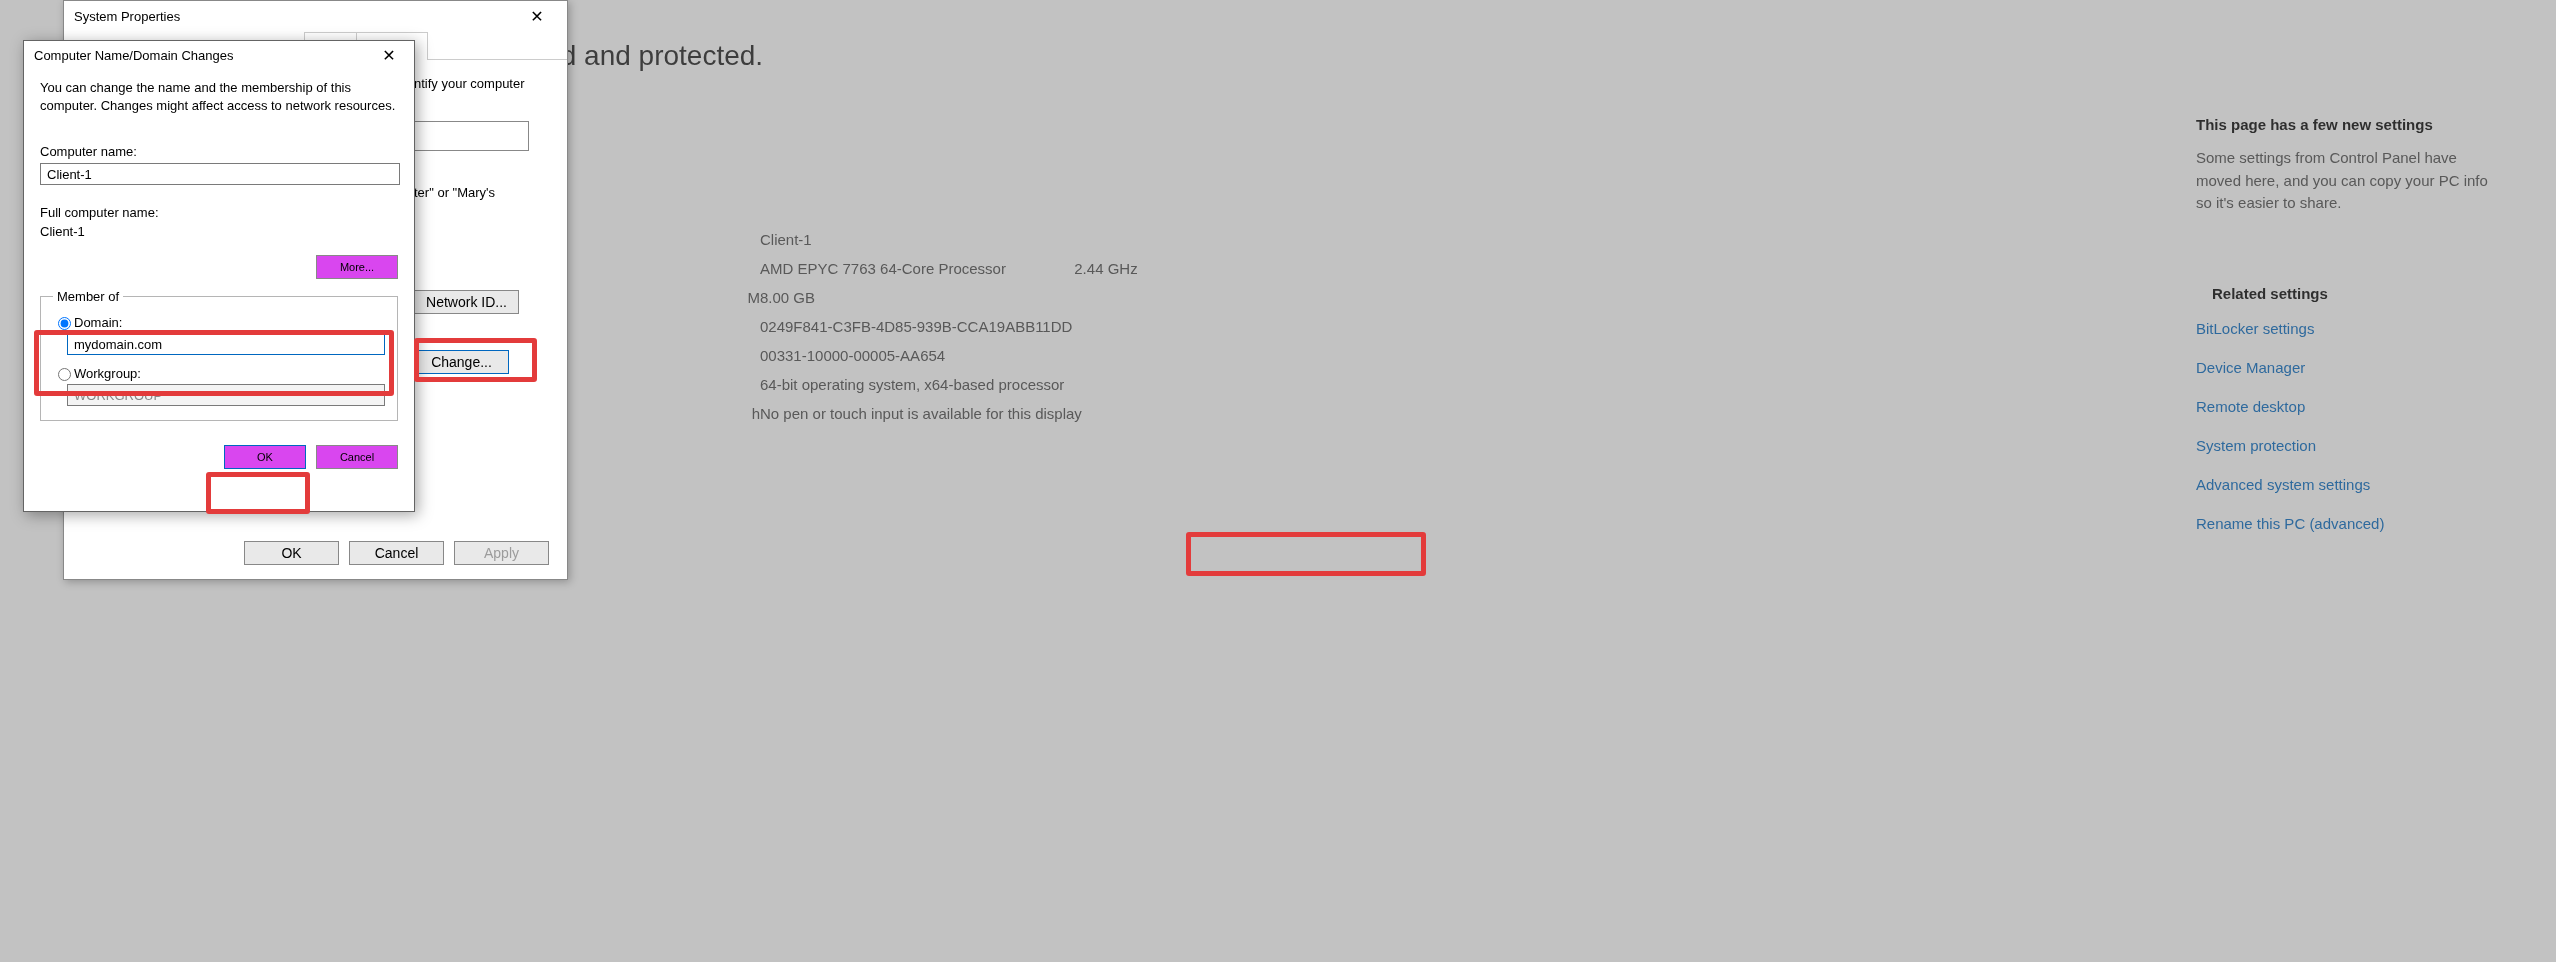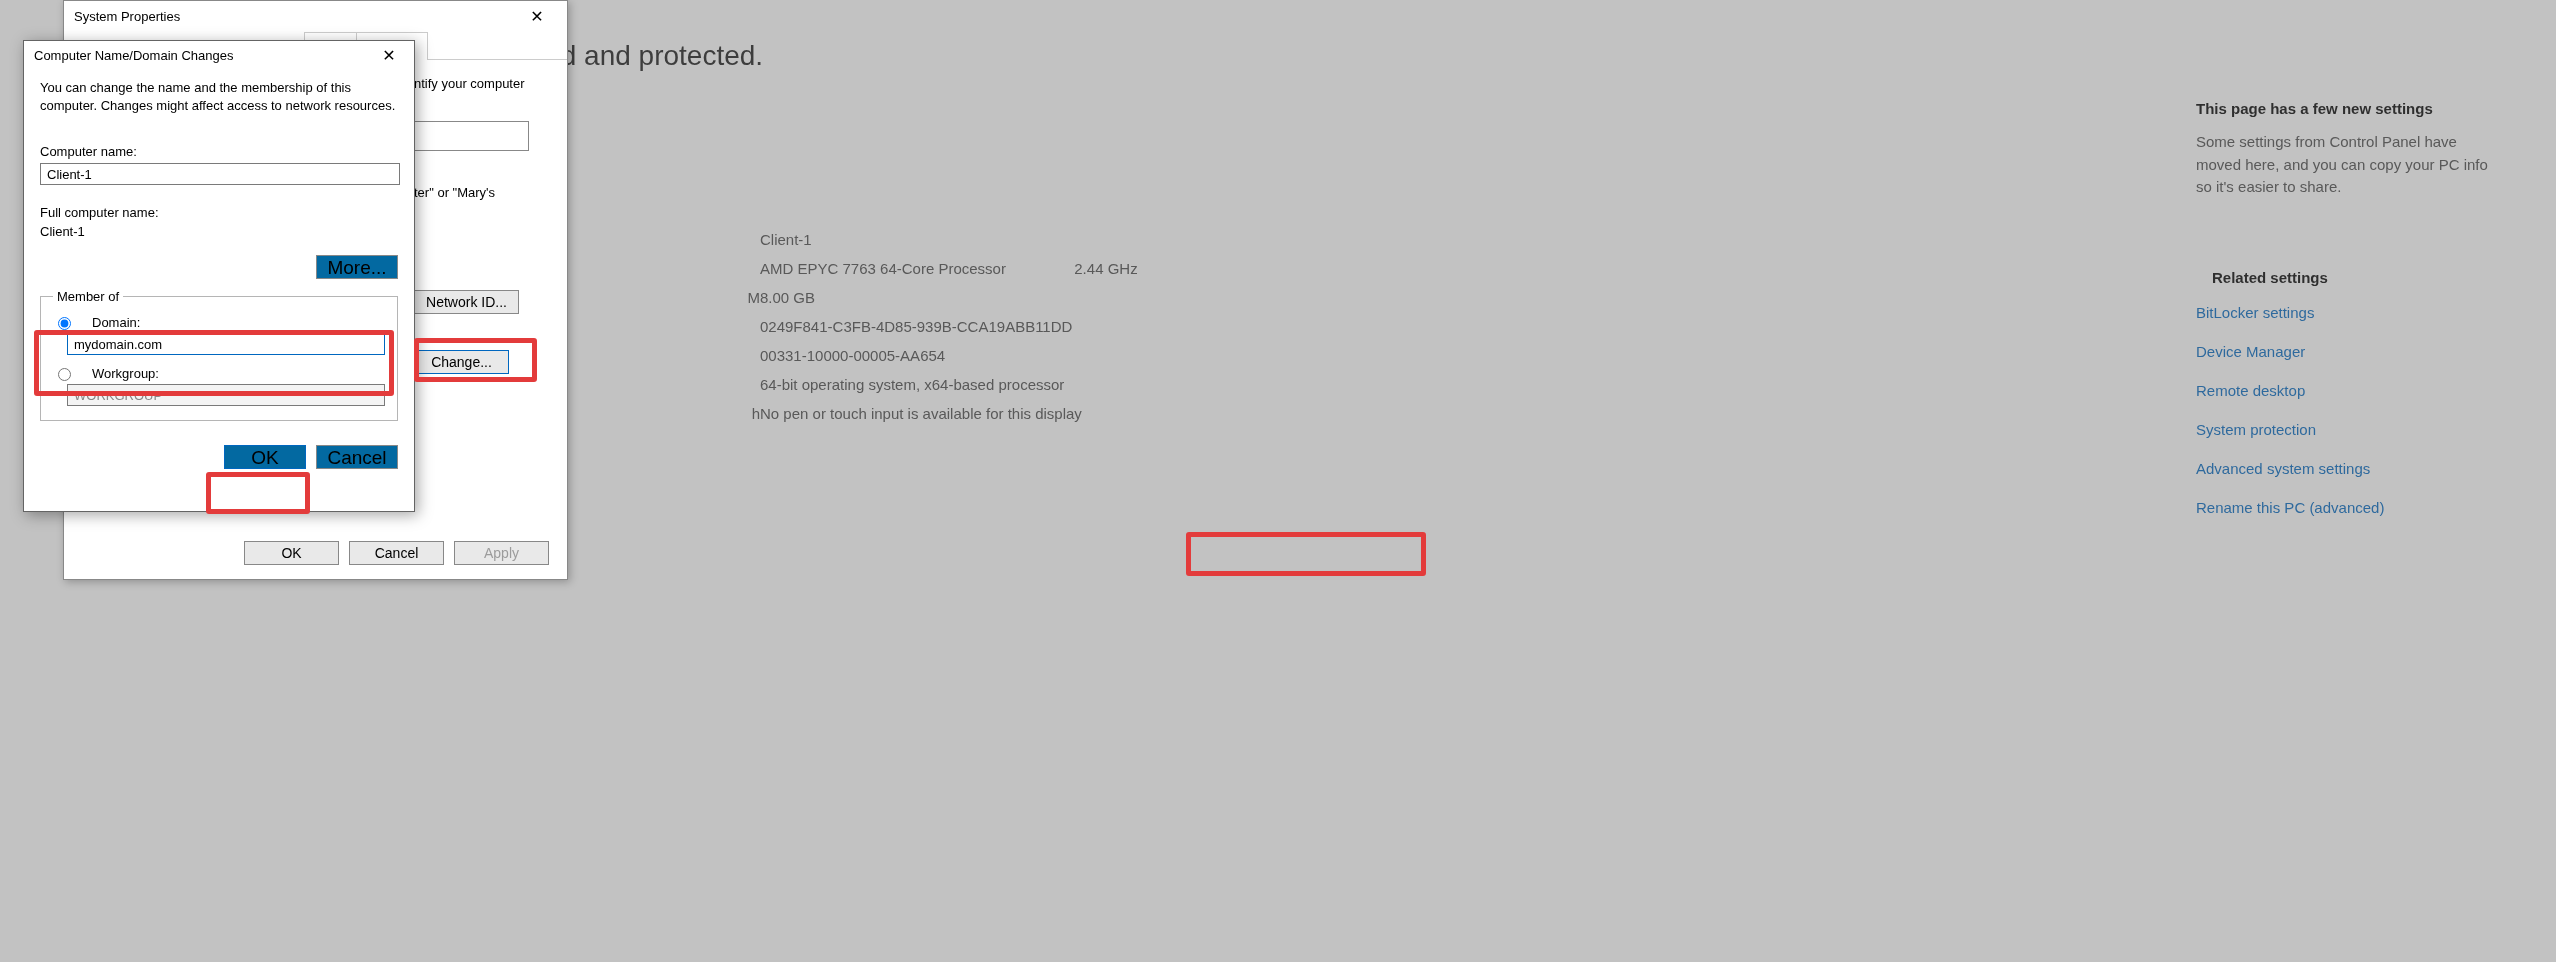--- a/index.html
+++ b/index.html
@@ -12,21 +12,21 @@
 
 .settings{position:absolute;left:0;top:0;right:0;bottom:0;background:#fff;padding-left:310px;z-index:1}
 .settings .content{padding:40px 60px 0 120px;position:relative}
 .settings h1{font-weight:400;font-size:28px;margin:0 0 18px;color:#1a1a1a}
 .settings .link{color:#0067c0;font-size:15px;text-decoration:none;display:inline-block}
 .specs h2{font-weight:400;font-size:28px;margin:70px 0 22px;color:#1a1a1a}
 .specs-row{display:flex;margin-bottom:12px}
 .specs-row .lab{width:330px;color:#4a4a4a}
 .specs-row .val{color:#4a4a4a;width:500px}
 
-.side-right{position:absolute;right:60px;top:100px;width:300px}
+.side-right{position:absolute;right:60px;top:116px;width:300px}
 .side-right h3{font-size:15px;font-weight:600;margin:0 0 14px}
 .side-right p{font-size:15px;color:#4a4a4a;margin:0 0 40px;line-height:1.5}
 .side-right .rel-head{font-size:15px;font-weight:600;margin:70px 16px 18px}
 .side-right a{display:block;color:#0067c0;font-size:15px;margin-bottom:22px;text-decoration:none}
 
 
 .sysprops{position:absolute;left:63px;top:0;width:503px;height:578px;background:#fff;border:1px solid #888;z-index:10;box-shadow:2px 2px 8px rgba(0,0,0,.25)}
 .sysprops .titlebar{height:30px;display:flex;align-items:center;padding:0 10px;font-size:13px;color:#000}
 .sysprops .titlebar .x{margin-left:auto;width:40px;text-align:center;font-size:16px;cursor:pointer}
 .sysprops .tabs{display:flex;border-bottom:1px solid #ccc;padding-left:240px}
@@ -41,23 +41,23 @@
 .domchg{position:absolute;left:23px;top:40px;width:390px;height:470px;background:#fff;border:1px solid #646464;z-index:20;box-shadow:3px 3px 14px rgba(0,0,0,.35)}
 .domchg .titlebar{height:28px;display:flex;align-items:center;padding:0 10px;font-size:13px}
 .domchg .titlebar .x{margin-left:auto;width:30px;text-align:center;font-size:16px;cursor:pointer}
 .domchg .body{padding:10px 16px;font-size:13px;color:#000}
 .domchg .body p{margin:0 0 30px;line-height:1.35}
 .domchg label{display:block;margin-bottom:4px}
 .domchg input[type=text]{width:360px;height:22px;border:1px solid #7a7a7a;font:inherit;padding:2px 6px;box-sizing:border-box}
 .domchg .more{text-align:right;margin:16px 0 10px}
 .domchg fieldset{border:1px solid #b5b5b5;padding:10px 12px 14px;margin:0}
 .domchg fieldset legend{padding:0 4px;font-size:13px}
-.domchg .radio-row{display:flex;align-items:center;gap:18px;margin-bottom:3px}
+.domchg .radio-row{display:flex;align-items:center;gap:0;margin-bottom:3px}
 .domchg .bottom{display:flex;justify-content:flex-end;gap:10px;padding:14px 16px}
-.btn{min-width:82px;height:24px;border:1px solid #888;background:#0369a1;font:inherit;font-size:19px;cursor:pointer}
+.btn{min-width:82px;height:24px;border:1px solid #888;background:#d946ef;font:inherit;font-size:11px;cursor:pointer}
 
 
 .hl{position:absolute;border:5px solid #e33b3b;border-radius:3px;z-index:40;pointer-events:none}
 </style>
 </head>
 <body>
 
 <div class="desktop-icon" style="top:2px">
   <div class="ico"></div>
   <span>Recycle</span>

